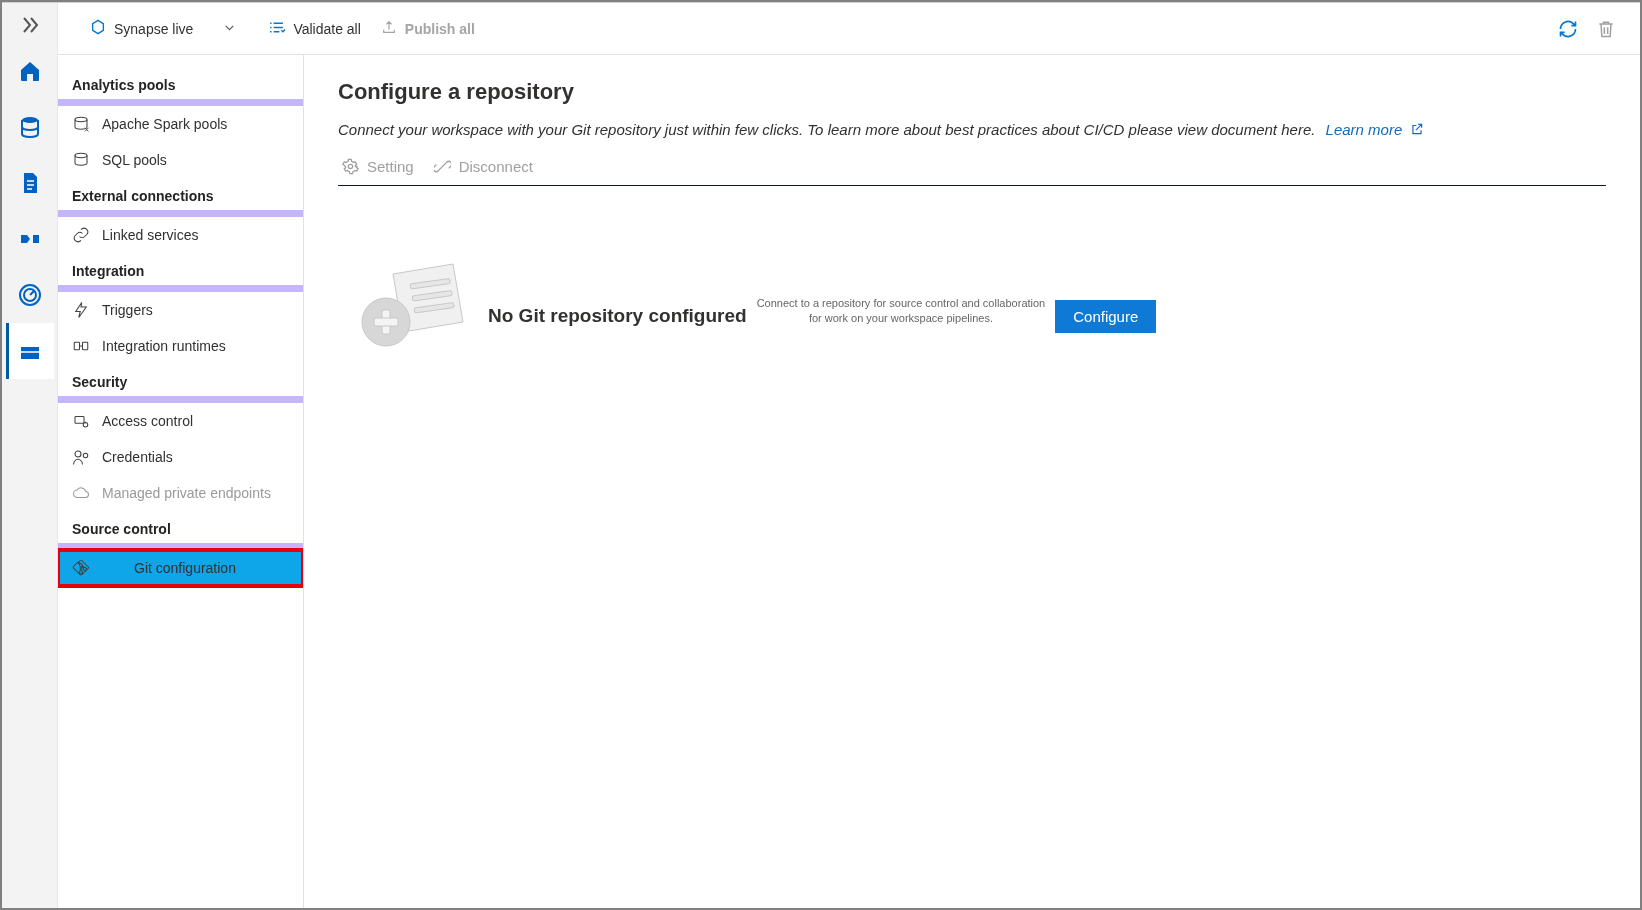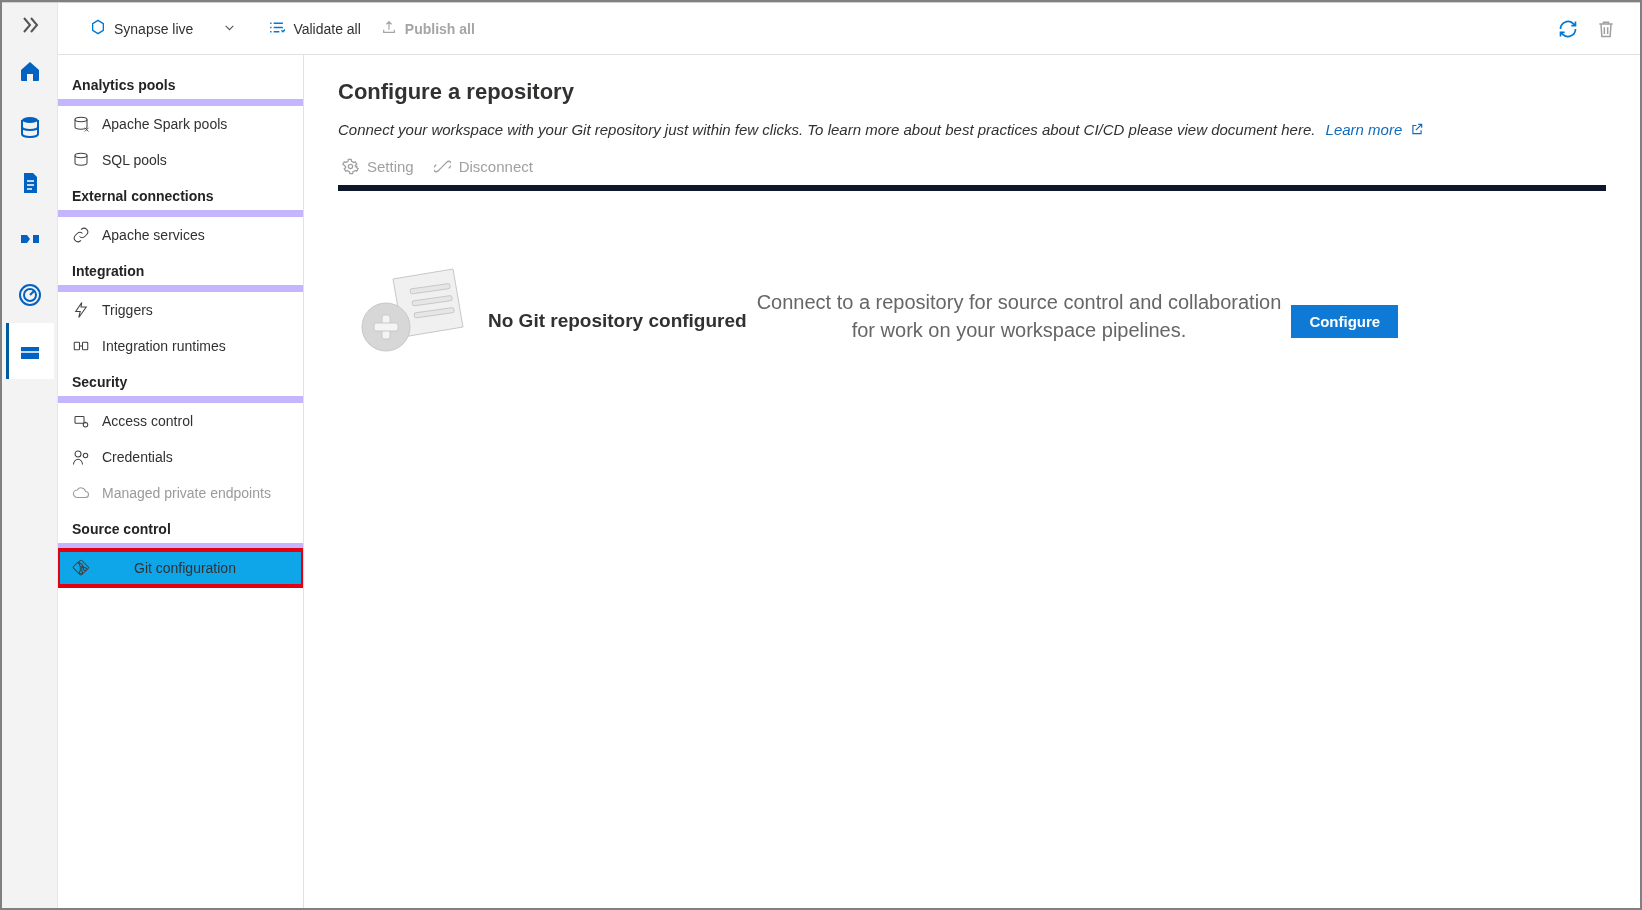--- a/index.html
+++ b/index.html
@@ -99,33 +99,33 @@
 }
 .nic svg { width:18px; height:18px; fill:none; stroke:currentColor; stroke-width:1.4;}
 
 
 .main { flex:1; padding: 24px 34px; overflow:auto; }
 .main h1 { font-size:22px; font-weight:600; margin-bottom:16px; }
 .desc-row { font-size:15px; color:#323130; margin-bottom:10px;font-style:italic; }
 .desc-row a { color:#0f6cbd; text-decoration:none; margin-left:6px; }
 .desc-row a svg { width:14px; height:14px; vertical-align:-1px; margin-left:4px; }
 
-.actionbar { display:flex; gap:20px; padding:10px 0 10px 4px; border-bottom:6px solid #0f172a;}
+.actionbar { display:flex; gap:20px; padding:10px 0 10px 4px; border-bottom:1px solid #0f172a;}
 .act { display:flex; align-items:center; gap:8px; color:#a0a0a0; cursor:default; font-size:15px;}
 .act svg { width:17px; height:17px; }
 
 
 .empty { margin-top:70px; display:flex; flex-direction:row; align-items:center; gap:10px;}
 .empty .illus { width:140px; height:110px; }
 .empty h2 { font-size:19px; font-weight:600; color:#323130; margin-top:10px;}
-.empty p { color:#666; font-size:20px; text-align:center; line-height:1.4;}
+.empty p { color:#666; font-size:11px; text-align:center; line-height:1.4;}
 .empty button {
   margin-top:10px;
   background:#0f7ad6; color:#fff; border:none;
-  padding:8px 18px; font-size:15px; cursor:pointer;font-weight:bold;
+  padding:8px 18px; font-size:15px; cursor:pointer;
 }
 
 </style>
 </head>
 <body>
 
 <div class="root">
 
   <div class="rail">
     <div class="collapse">
@@ -247,21 +247,21 @@
           <span>SQL pools</span>
         </div>
 
         <div class="section-head">External connections</div>
         <div class="nav-item">
           <span class="nic">
               <svg viewBox="0 0 24 24">
                 <path d="M10 14a5 5 0 007 0l3-3a5 5 0 00-7-7l-1 1M14 10a5 5 0 00-7 0l-3 3a5 5 0 007 7l1-1"></path>
               </svg>
             </span>
-          <span>Apache services</span>
+          <span>Linked services</span>
         </div>
 
         <div class="section-head">Integration</div>
         <div class="nav-item">
           <span class="nic">
               <svg viewBox="0 0 24 24">
                 <path d="M13 2L5 14h6l-2 8 10-14h-7z"></path>
               </svg>
             </span>
           <span>Triggers</span>

